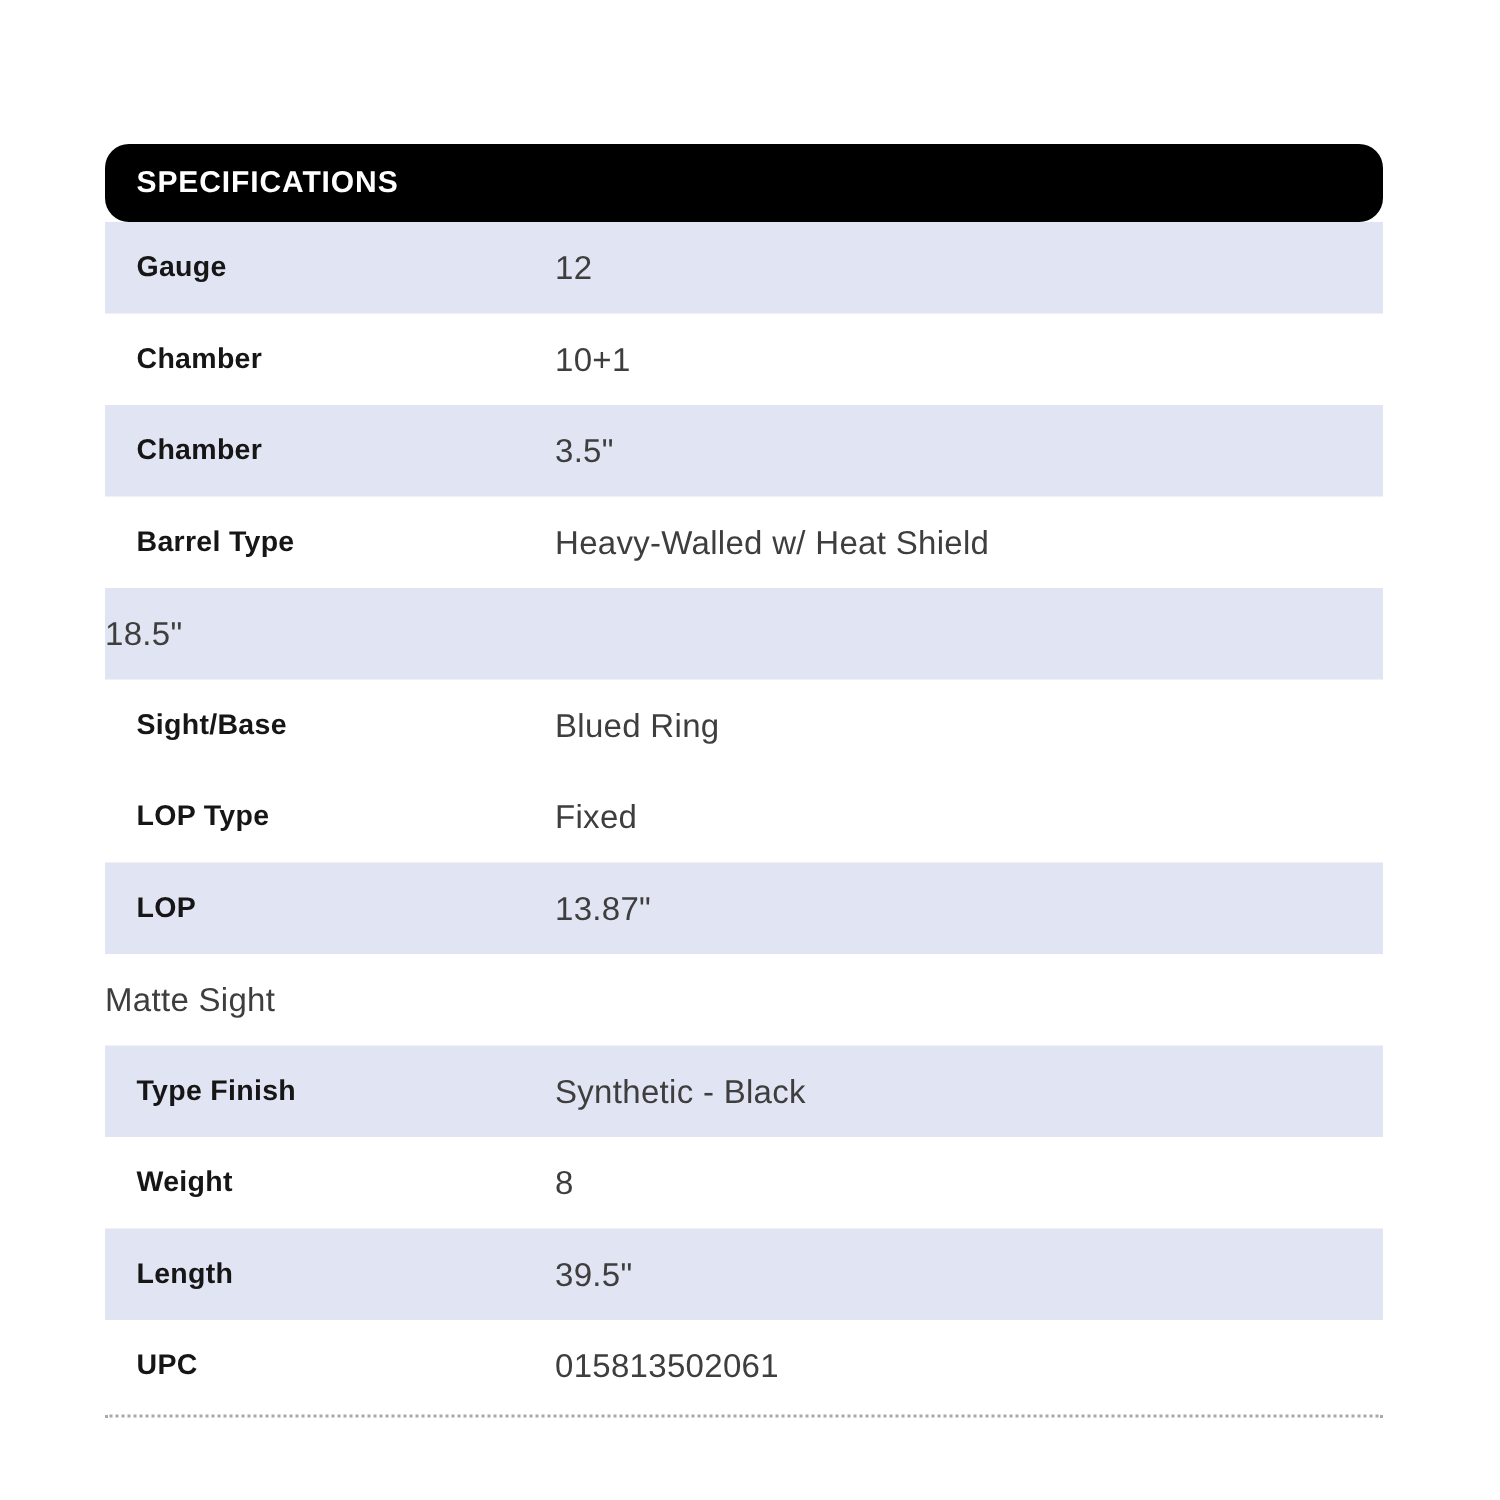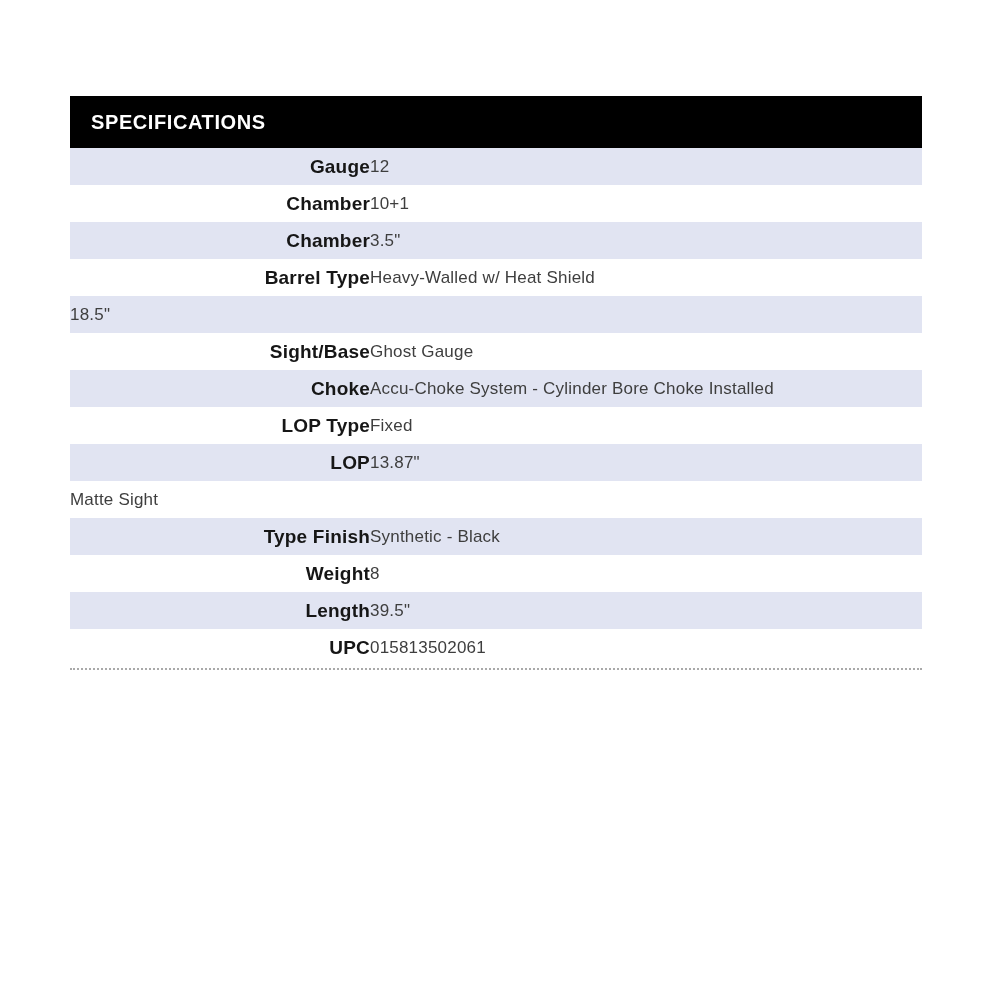--- a/index.html
+++ b/index.html
@@ -27,43 +27,43 @@
     height: 52px;
     background: #000000;
     color: #ffffff;
     display: flex;
     align-items: center;
     padding-left: 21px;
     box-sizing: border-box;
     font-size: 20px;
     font-weight: bold;
     letter-spacing: 0.6px;
+    border-radius: 16px;
   }
   .spec-row {
-    height: 37px;
+    height: 61px;
     display: flex;
     align-items: center;
     box-sizing: border-box;
-    text-align: right;
   }
   .spec-row.alt {
     background: #e1e4f2;
   }
   .spec-label {
     width: 300px;
     padding-left: 21px;
     box-sizing: border-box;
     font-weight: bold;
     font-size: 19px;
     color: #161616;
     letter-spacing: 0.2px;
     flex-shrink: 0;
   }
   .spec-value {
-    font-size: 17px;
+    font-size: 22px;
     color: #3e3e3e;
     letter-spacing: 0.2px;
   }
 </style>
 </head>
 <body>
 
 <div class="page">
   <div class="spec-table">
 
@@ -85,25 +85,21 @@
     </div>
     <div class="spec-row">
       <div class="spec-label">Barrel Type</div>
       <div class="spec-value">Heavy-Walled w/ Heat Shield</div>
     </div>
     <div class="spec-row alt">
       <div class="spec-value">18.5"</div>
     </div>
     <div class="spec-row">
       <div class="spec-label">Sight/Base</div>
-      <div class="spec-value">Ghost Gauge</div>
-    </div>
-    <div class="spec-row alt">
-      <div class="spec-label">Choke</div>
-      <div class="spec-value">Accu-Choke System - Cylinder Bore Choke Installed</div>
+      <div class="spec-value">Blued Ring</div>
     </div>
     <div class="spec-row">
       <div class="spec-label">LOP Type</div>
       <div class="spec-value">Fixed</div>
     </div>
     <div class="spec-row alt">
       <div class="spec-label">LOP</div>
       <div class="spec-value">13.87"</div>
     </div>
     <div class="spec-row">

